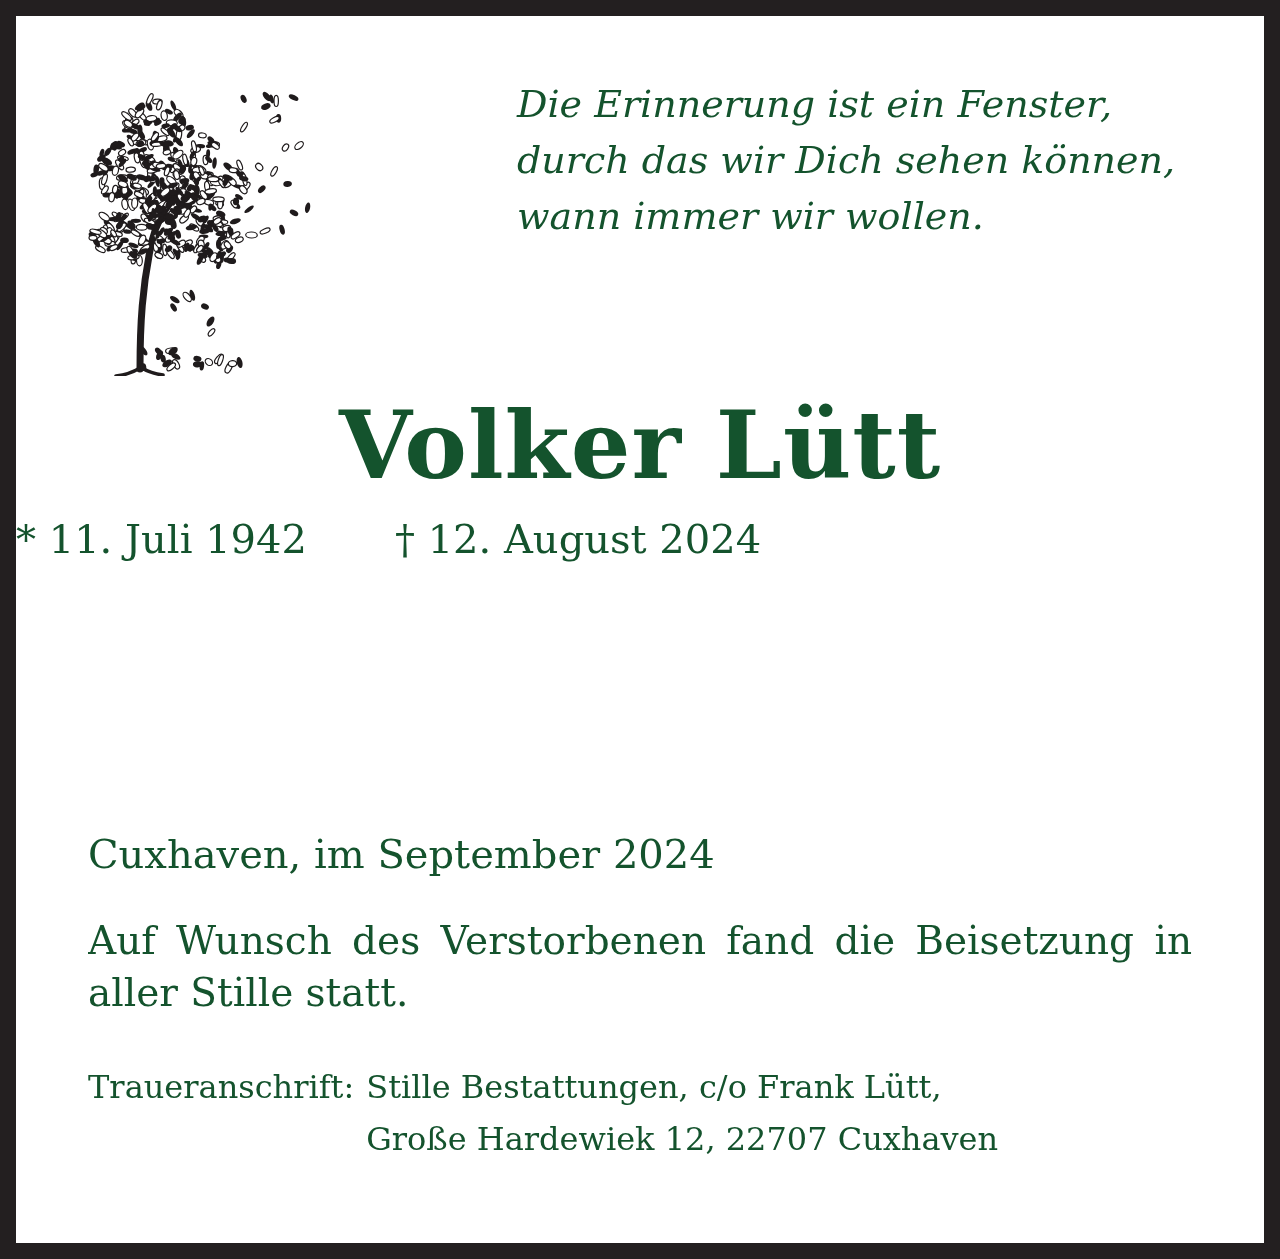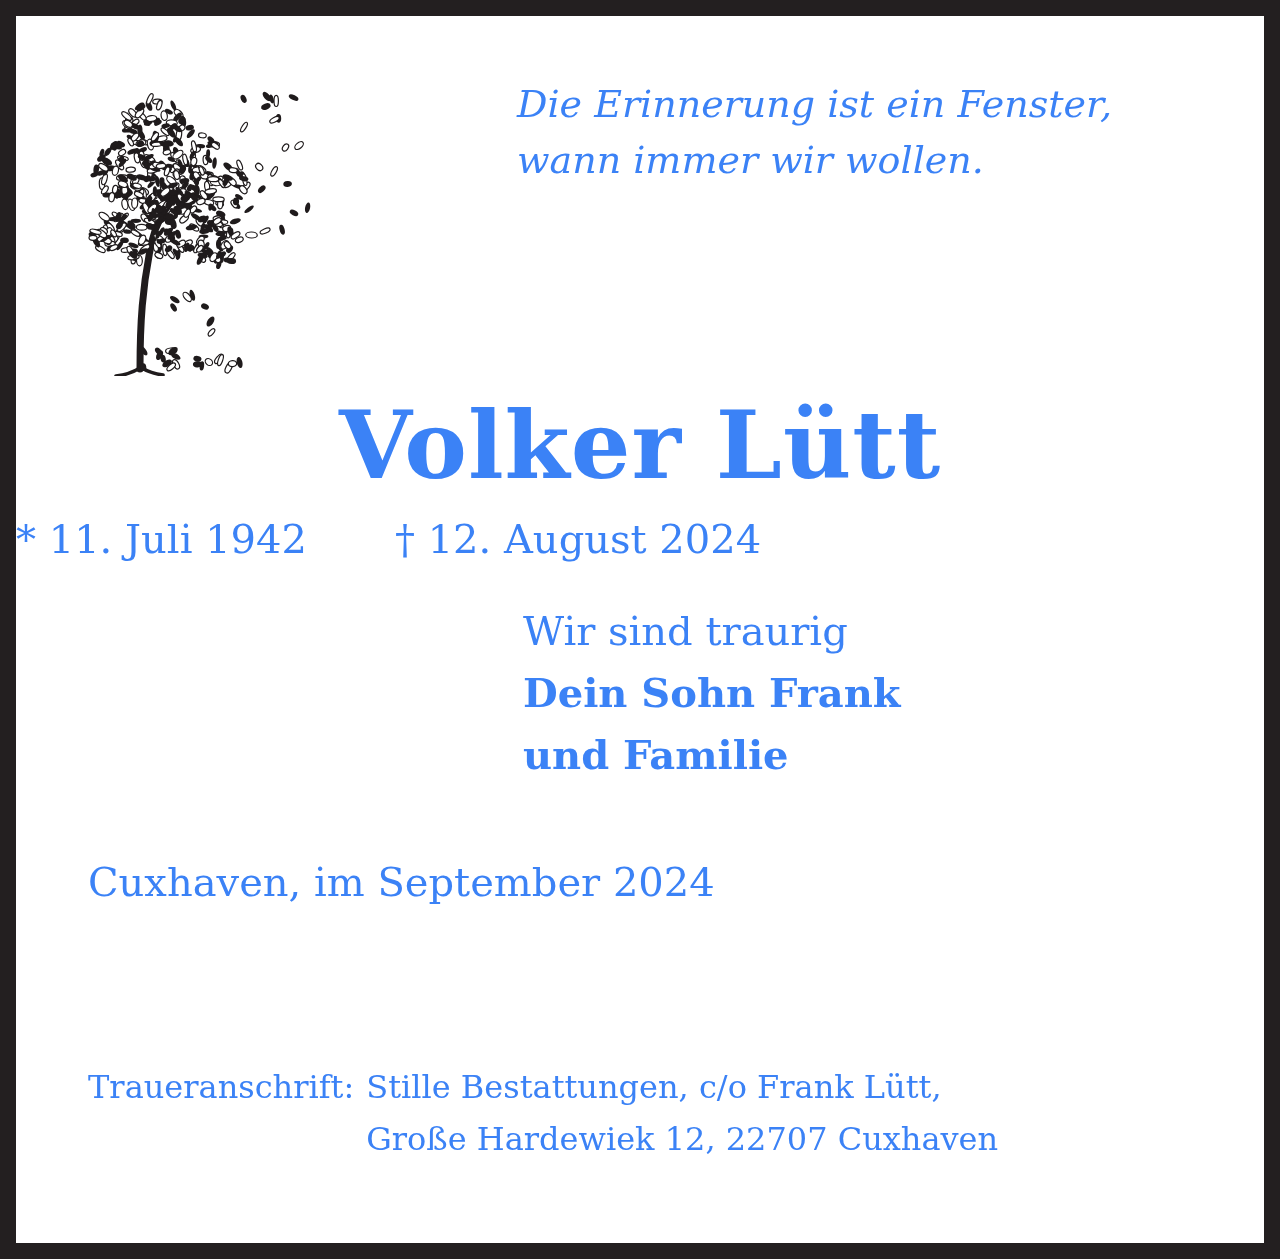--- a/index.html
+++ b/index.html
@@ -2,21 +2,21 @@
 <html><head>
 <meta charset="utf-8">
 <style>
   html,body{margin:0;padding:0;background:#ffffff;}
   .page{
     position:relative;
     width:1280px;height:1259px;
     box-sizing:border-box;
     border:16px solid #231f20;
     background:#ffffff;
-    color:#3b82f6;
+    color:#14532d;
     font-family:"DejaVu Serif", serif;
     overflow:hidden;
   }
   .tree{position:absolute;left:64px;top:60px;width:240px;height:300px;}
   .quote{
     position:absolute;left:501px;top:60px;
     font-style:italic;font-size:38px;line-height:56px;
   }
   .quote div{white-space:nowrap;}
   .name{
@@ -28,21 +28,21 @@
     position:absolute;left:0;top:498px;width:100%;
     text-align:left;font-size:40px;line-height:50px;white-space:nowrap;
   }
   .dates .death{margin-left:88px;}
   .mourning{
     position:absolute;left:507px;top:584px;
     font-size:40px;line-height:62px;
   }
   .mourning .bold{font-weight:bold;}
   .dateline{
-    position:absolute;left:72px;top:840px;
+    position:absolute;left:72px;top:812px;
     font-size:40px;line-height:52px;white-space:nowrap;
   }
   .notice{
     position:absolute;left:72px;top:899px;width:1104px;
     font-size:39px;line-height:52px;
   }
   .notice .jline{
     text-align:justify;text-align-last:justify;
     height:52px;overflow:hidden;
   }
@@ -601,37 +601,37 @@
           <ellipse cx="159.6" cy="286.5" rx="5.6" ry="2.8" transform="rotate(77 159.6 286.5)" fill="#1f1b1c"></ellipse>
           <ellipse cx="148.6" cy="292.0" rx="5.4" ry="2.8" transform="rotate(117 148.6 292.0)" fill="#ffffff" stroke="#1f1b1c" stroke-width="1.2"></ellipse>
           <ellipse cx="140.5" cy="284.1" rx="5.8" ry="2.2" transform="rotate(109 140.5 284.1)" fill="#ffffff" stroke="#1f1b1c" stroke-width="1.2"></ellipse>
           <ellipse cx="152.5" cy="287.6" rx="4.2" ry="3.0" transform="rotate(175 152.5 287.6)" fill="#ffffff" stroke="#1f1b1c" stroke-width="1.2"></ellipse>
         </g>
     </svg>
   </div>
 
   <div class="quote">
     <div>Die Erinnerung ist ein Fenster,</div>
+    <div>durch das wir Dich sehen können,</div>
     <div>wann immer wir wollen.</div>
   </div>
 
   <div class="name">Volker Lütt</div>
 
   <div class="dates">
     <span class="birth">* 11. Juli 1942</span><span class="death">† 12. August 2024</span>
   </div>
 
-  <div class="mourning">
-    <div>Wir sind traurig</div>
-    <div class="bold">Dein Sohn Frank</div>
-    <div class="bold">und Familie</div>
+
+  <div class="dateline">Cuxhaven, im September 2024</div>
+
+  <div class="notice">
+    <div class="jline">Auf Wunsch des Verstorbenen fand die Beisetzung in</div>
+    <div>aller Stille statt.</div>
   </div>
-
-  <div class="dateline">Cuxhaven, im September 2024</div>
-
 
   <div class="address">
     <span class="label">Traueranschrift:</span>
     <div class="lines">
       <div>Stille Bestattungen, c/o Frank Lütt,</div>
       <div>Große Hardewiek 12, 22707 Cuxhaven</div>
     </div>
   </div>
 
 </div>

